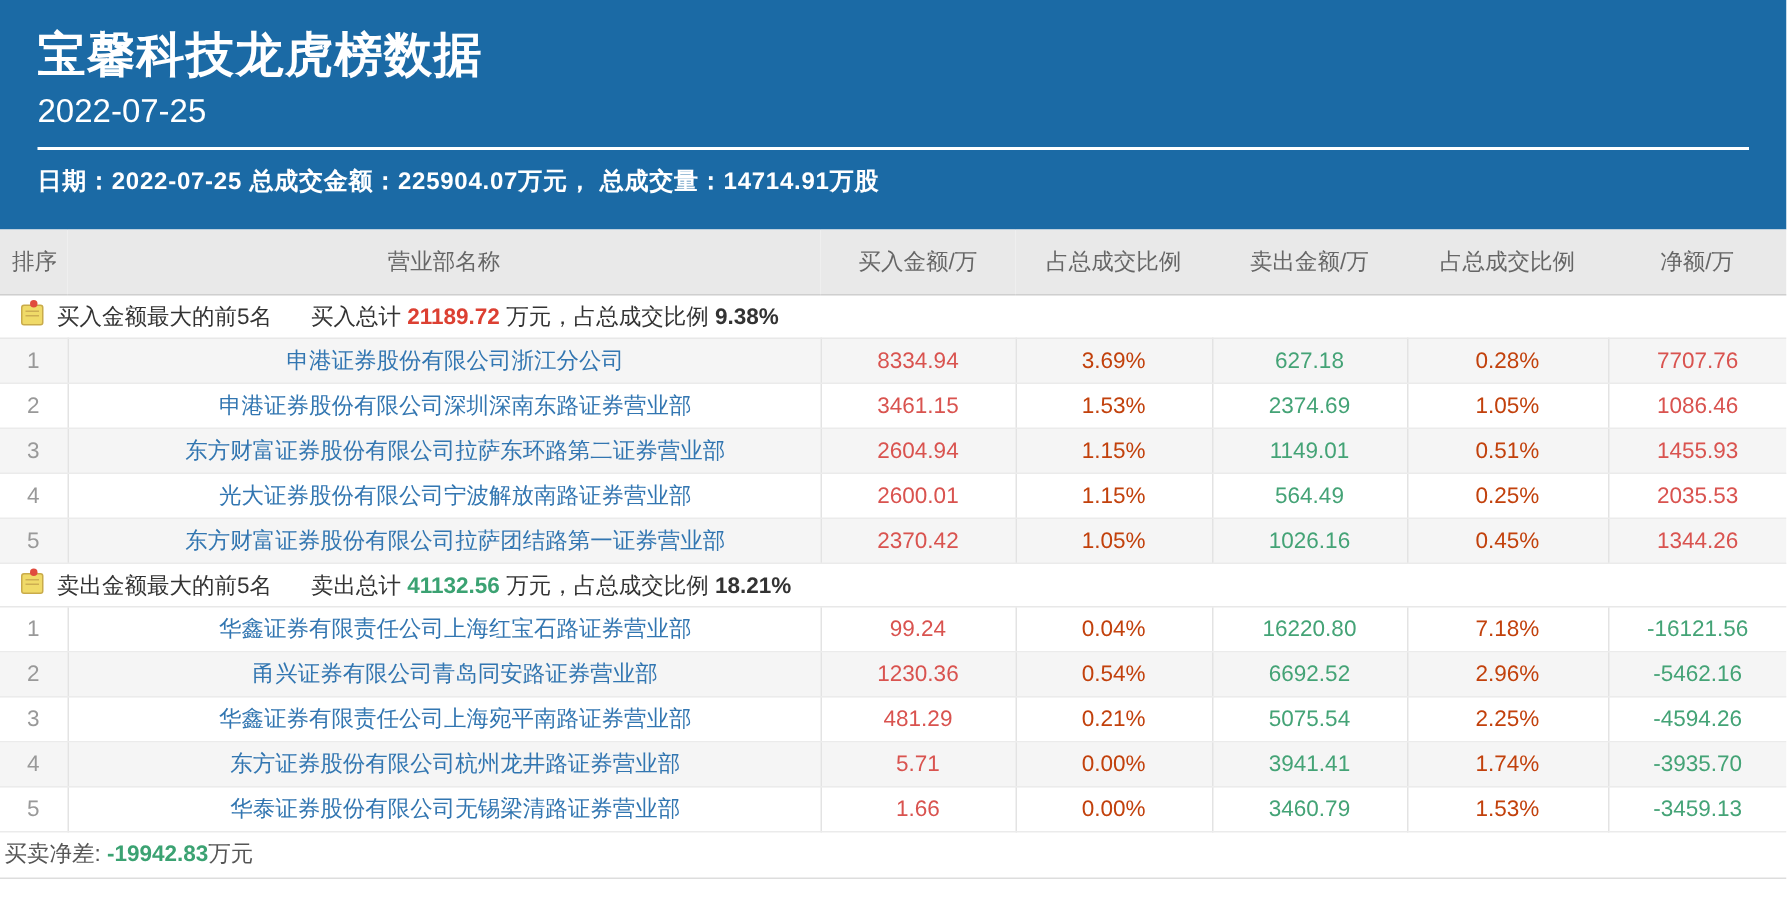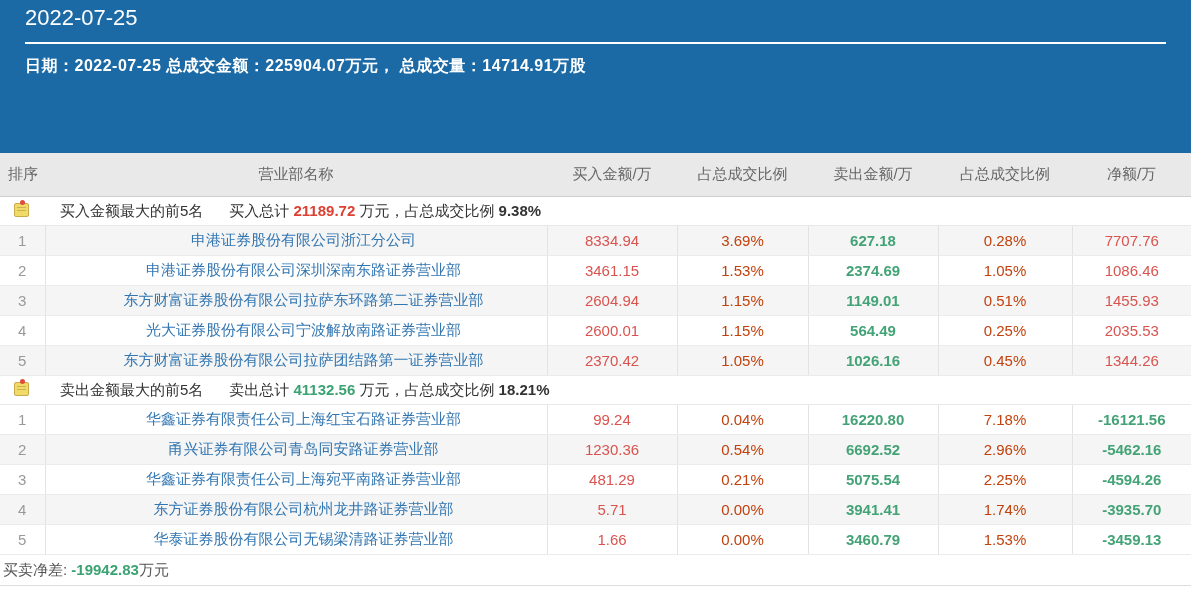--- a/index.html
+++ b/index.html
@@ -24,43 +24,44 @@
   thead th.h-num{text-align:center;}
 
   tbody td{height:30px;border-bottom:1px solid #ebebeb;box-sizing:border-box;}
   tr.data-row td{border-right:1px solid #e3e3e3;}
   tr.data-row td:last-child{border-right:none;}
   tr.data-row.alt{background:#f5f5f5;}
   td.rank{color:#999;text-align:center;}
   td.name{color:var(--link-blue,#3276b1);text-align:center;padding-left:16px;cursor:pointer;}
   td.num{text-align:center;}
   td.red{color:var(--value-red,#d9534f);}
-  td.green{color:var(--value-green,#44a376);font-weight:bold;}
+  td.green{color:var(--value-green,#44a376);}
   td.pct{color:#c2410c;}
 
   tr.section-row td{background:#fff;color:#333;padding-left:14px;height:29px;border-bottom:1px solid #e8e8e8;}
-  tr.section-row .sec-title{margin-right:26px;margin-left:22px;}
+  tr.section-row .sec-title{margin-right:26px;}
   tr.section-row b.total-red{color:var(--accent-red,#dc4032);font-weight:bold;}
   tr.section-row b.total-green{color:var(--accent-green,#3ba272);font-weight:bold;}
   tr.section-row b.ratio{color:#333;font-weight:bold;}
 
   .note-icon{width:13px;height:12px;background:#f0da68;border:1px solid #c9ab4a;border-radius:2px;display:inline-block;position:relative;vertical-align:-1px;margin-right:9px;}
   .note-icon::before{content:'';position:absolute;top:-4px;left:50%;margin-left:-2px;width:5px;height:5px;background:#e04b3e;border-radius:50%;}
   .note-icon::after{content:'';position:absolute;left:2px;right:2px;top:3px;height:1px;background:#cdae52;box-shadow:0 3px 0 #cdae52;}
 
   
   .net-footer{height:30px;line-height:30px;border-bottom:1px solid #ddd;font-size:15px;color:#555;padding-left:3px;}
   .net-footer b{color:var(--accent-green,#3ba272);font-weight:bold;}
 </style>
 </head>
 <body>
 
 <div class="page">
 
   <div class="masthead">
+    <div class="title">宝馨科技龙虎榜数据</div>
     <div class="date">2022-07-25</div>
     <div class="divider"></div>
     <div class="info-bar">日期：2022-07-25 总成交金额：225904.07万元， 总成交量：14714.91万股</div>
   </div>
 
   <table class="lhb">
     <colgroup>
       <col class="c-rank">
         <col class="c-name">
         <col class="c-buy">

